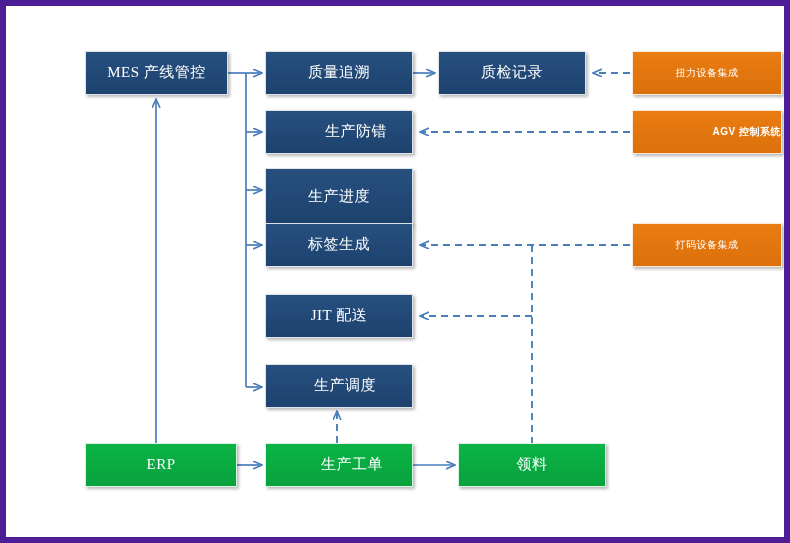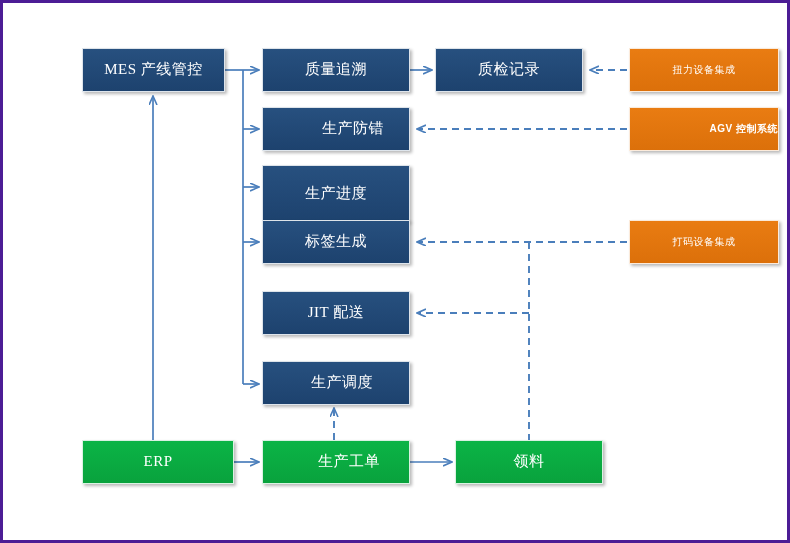--- a/index.html
+++ b/index.html
@@ -6,21 +6,21 @@
     margin: 0;
     padding: 0;
     background: #ffffff;
   }
   #canvas {
     position: relative;
     width: 790px;
     height: 543px;
     background: #ffffff;
     box-sizing: border-box;
-    border: 3px solid #4c1d95;
+    border: 6px solid #4c1d95;
     overflow: hidden;
     font-family: "Liberation Serif", "DejaVu Serif", serif;
   }
   .node {
     position: absolute;
     box-sizing: border-box;
     display: flex;
     align-items: center;
     justify-content: center;
     text-align: center;

